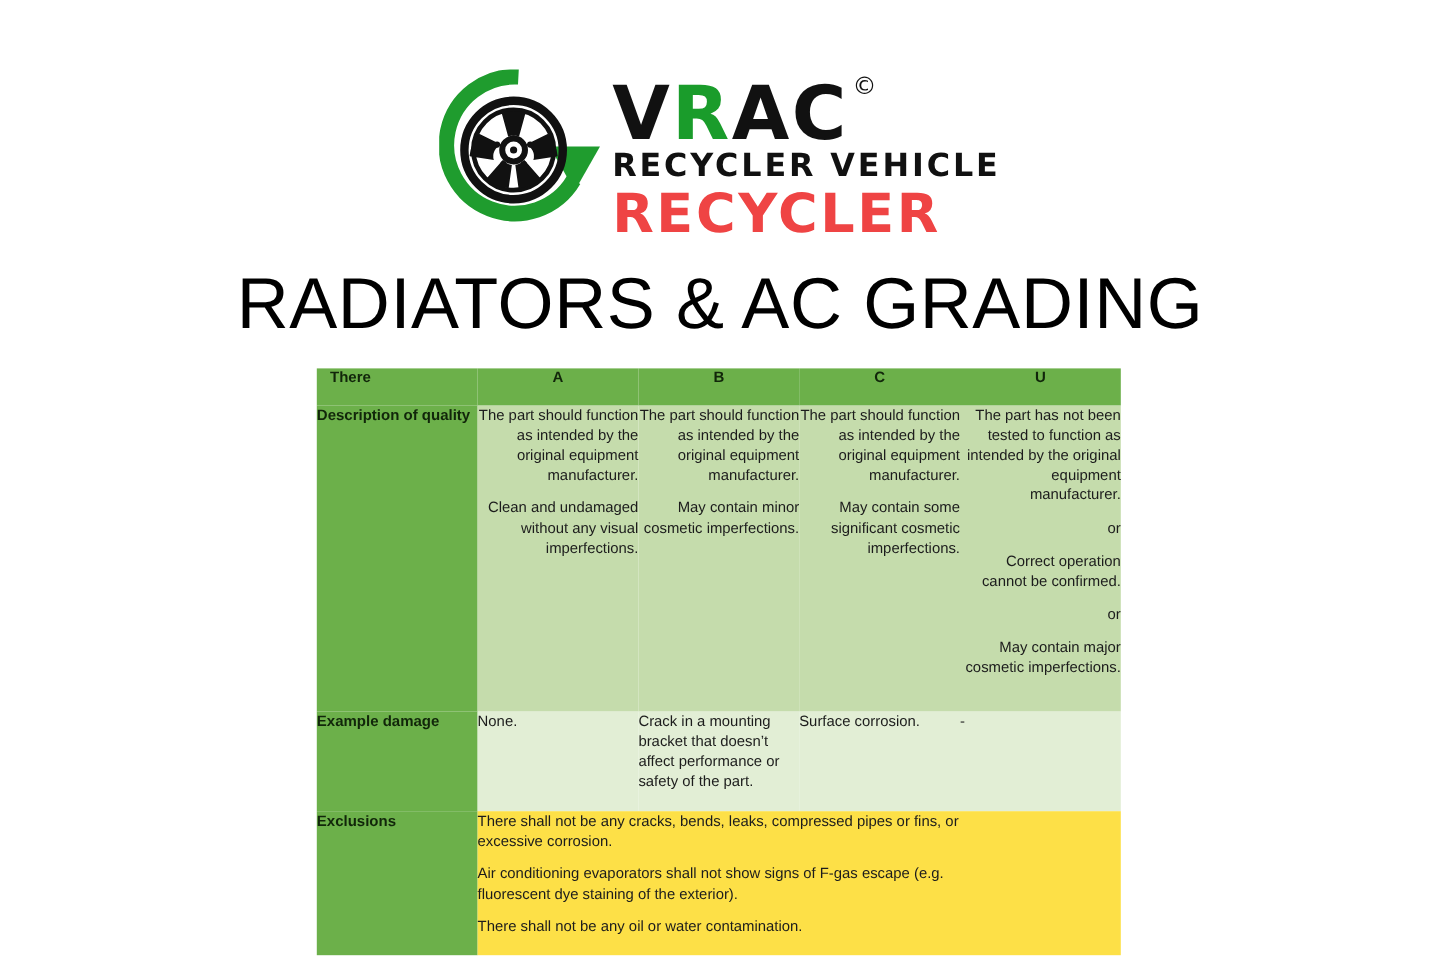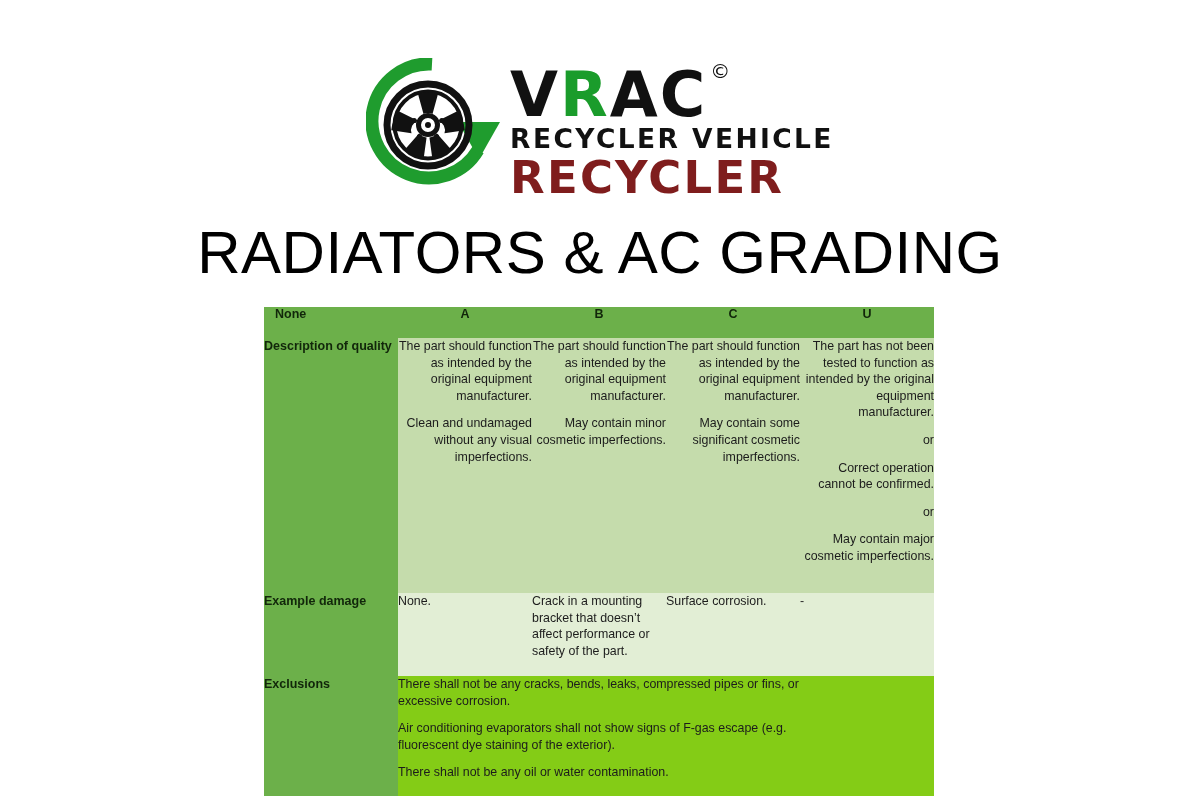--- a/index.html
+++ b/index.html
@@ -78,21 +78,21 @@
     letter-spacing: 2.4px;
     color: #111111;
     margin-top: 3px;
     white-space: nowrap;
   }
   .recycler-line {
     font-family: "DejaVu Sans", sans-serif;
     font-weight: 700;
     font-size: 45px;
     letter-spacing: 2.2px;
-    color: #7f1d1d;
+    color: #ef4444;
     margin-top: 2px;
     white-space: nowrap;
   }
 
   
   .page-title {
     position: absolute;
     left: 0;
     top: 218px;
     width: 1200px;
@@ -175,21 +175,21 @@
     border-bottom: 2px solid #ffffff;
   }
   .body-cell p {
     margin: 0 0 11px 0;
   }
   .body-cell p:last-child { margin-bottom: 0; }
 
   
   .tint-dark  { background: #c5dcac; text-align: right; }
   .tint-light { background: #e2eed5; }
-  .tint-mid   { background: #84cc16; margin-top: 28px; }
+  .tint-mid   { background: #fde047; margin-top: 28px; }
 
   .row-desc .body-cell { height: 255px; }
   .row-example .body-cell { height: 83px; }
   .row-excl .body-cell { height: 120px; }
 
   .dash-cell { color: #2a2a2a; }
 </style>
 </head>
 <body>
 
@@ -245,21 +245,21 @@
       <colgroup>
         <col class="c-label">
           <col class="c-a">
           <col class="c-b">
           <col class="c-c">
           <col class="c-u">
       </colgroup>
 
       <thead>
         <tr>
-          <th class="hdr-cell hdr-label">None</th>
+          <th class="hdr-cell hdr-label">There</th>
           <th class="hdr-cell">A</th>
           <th class="hdr-cell">B</th>
           <th class="hdr-cell">C</th>
           <th class="hdr-cell">U</th>
         </tr>
       </thead>
 
       <tbody>
 
         <tr class="row-desc">

